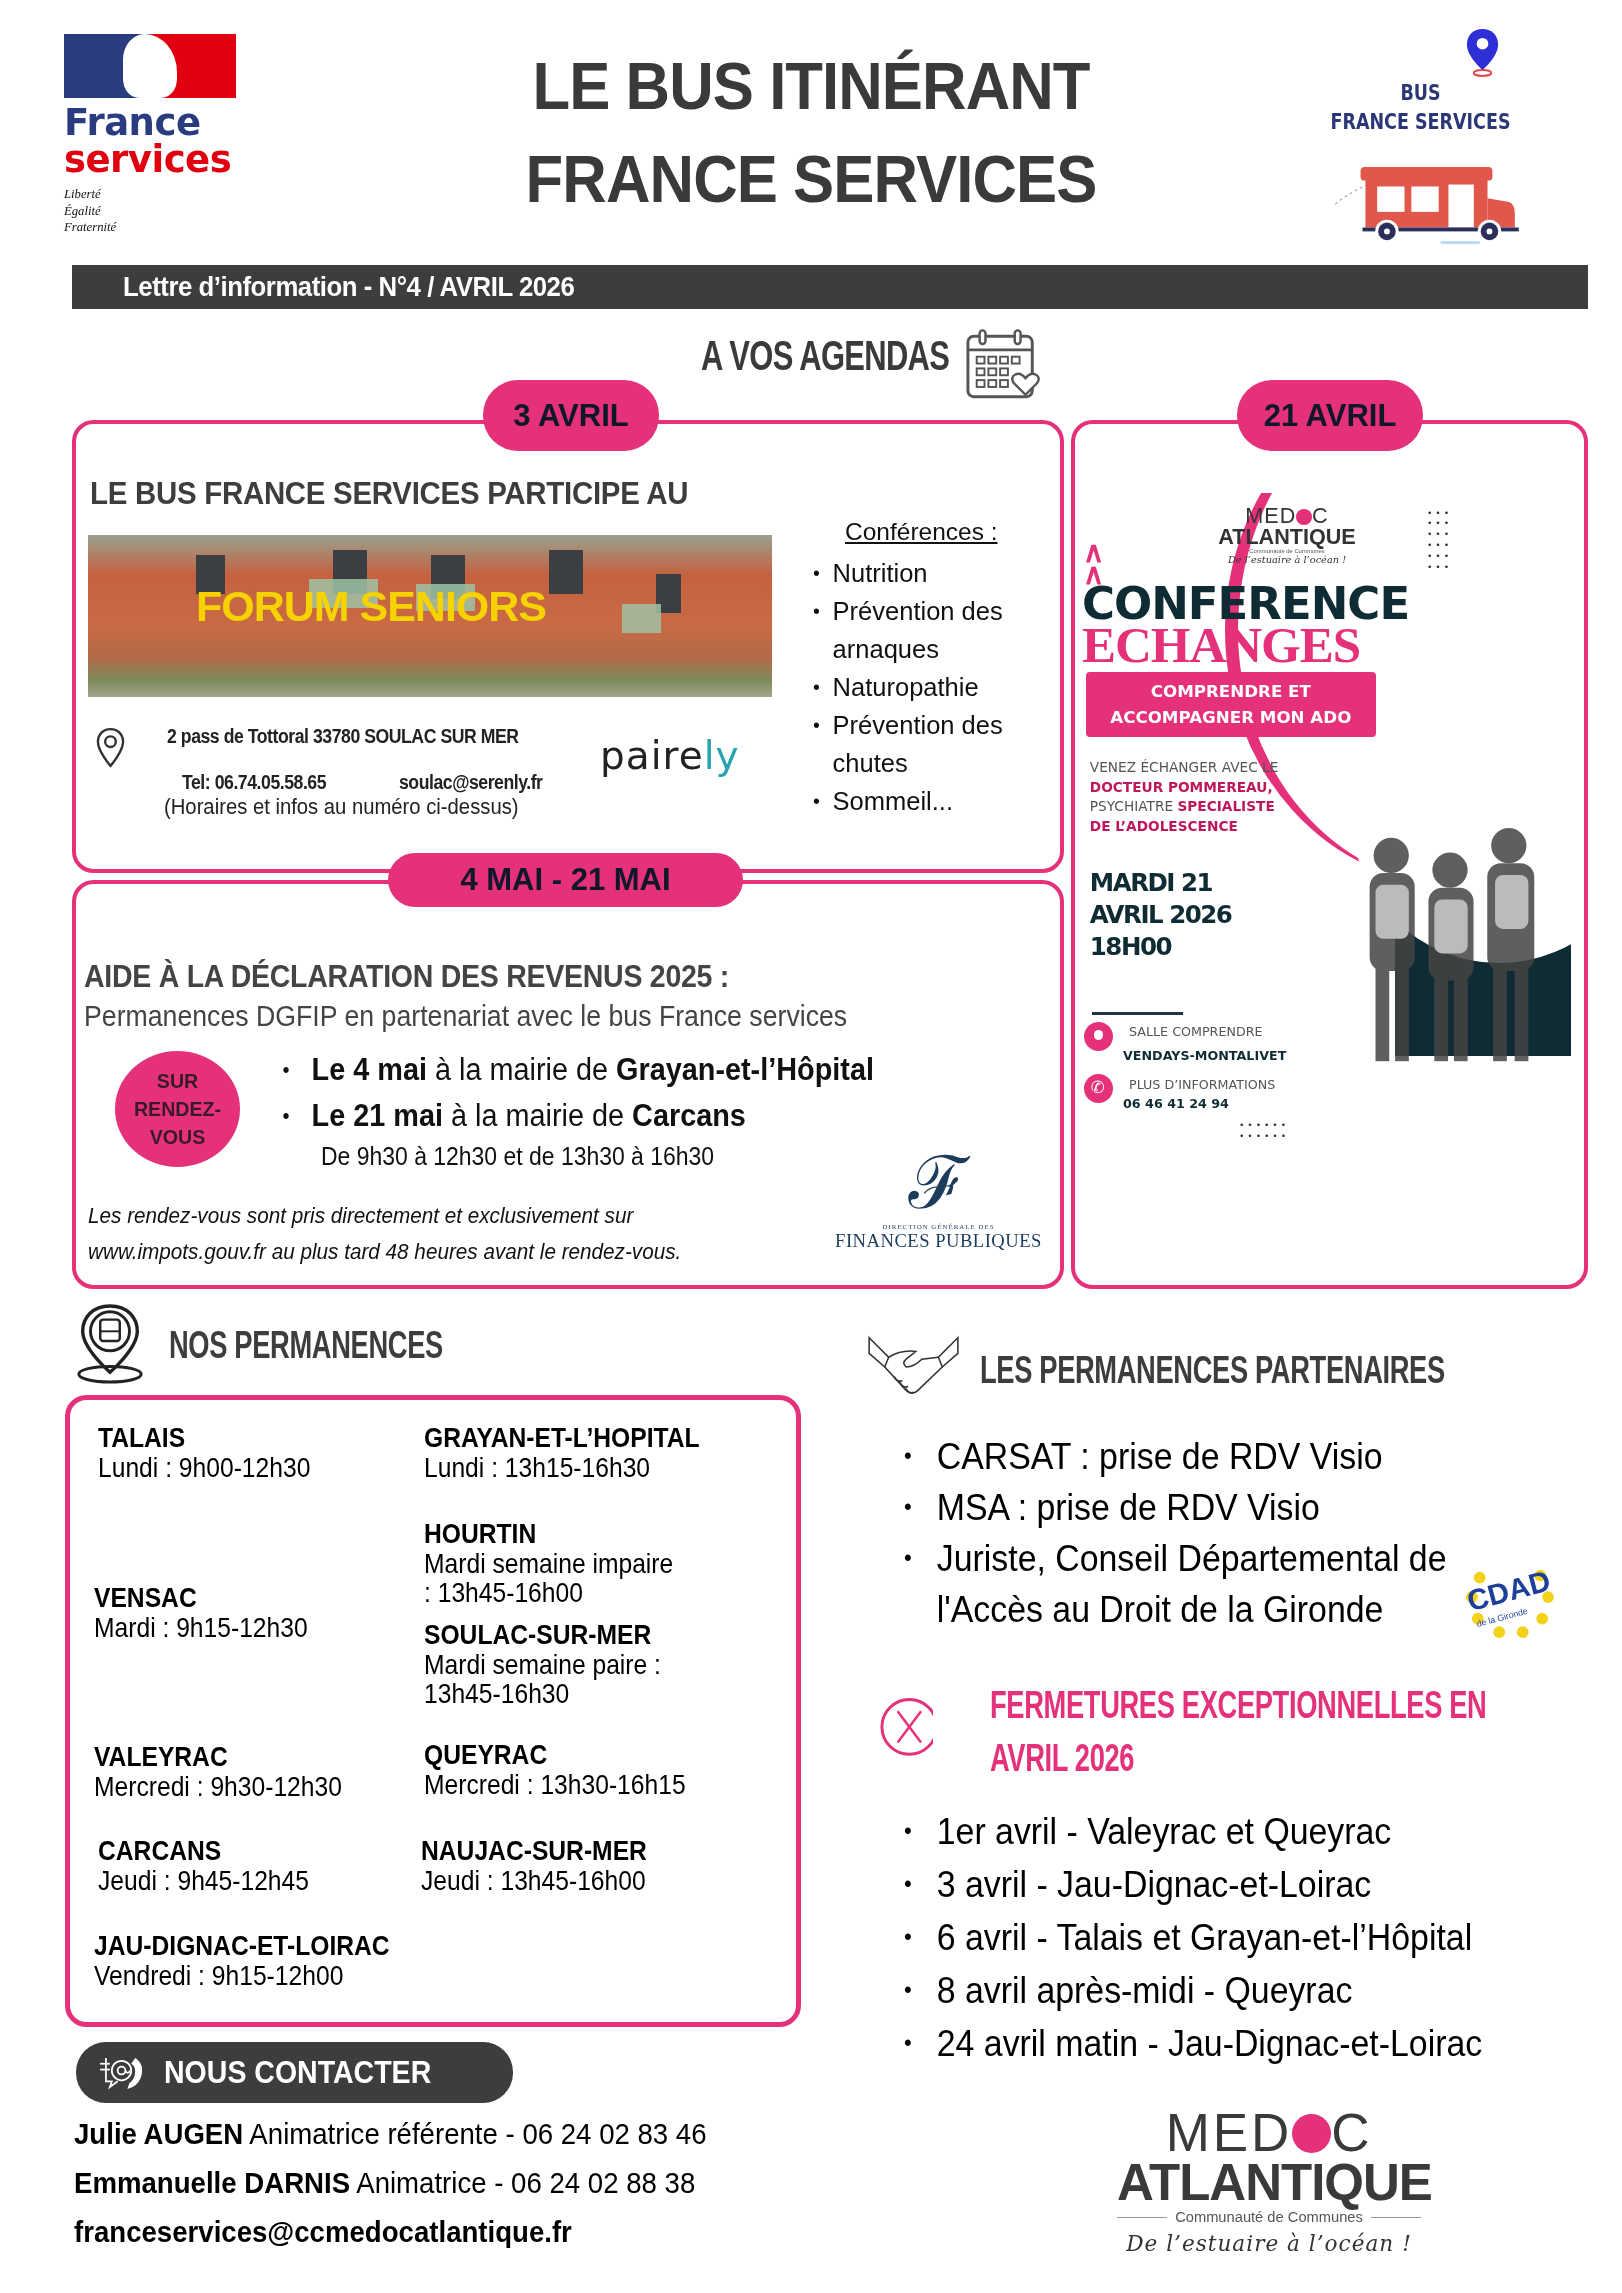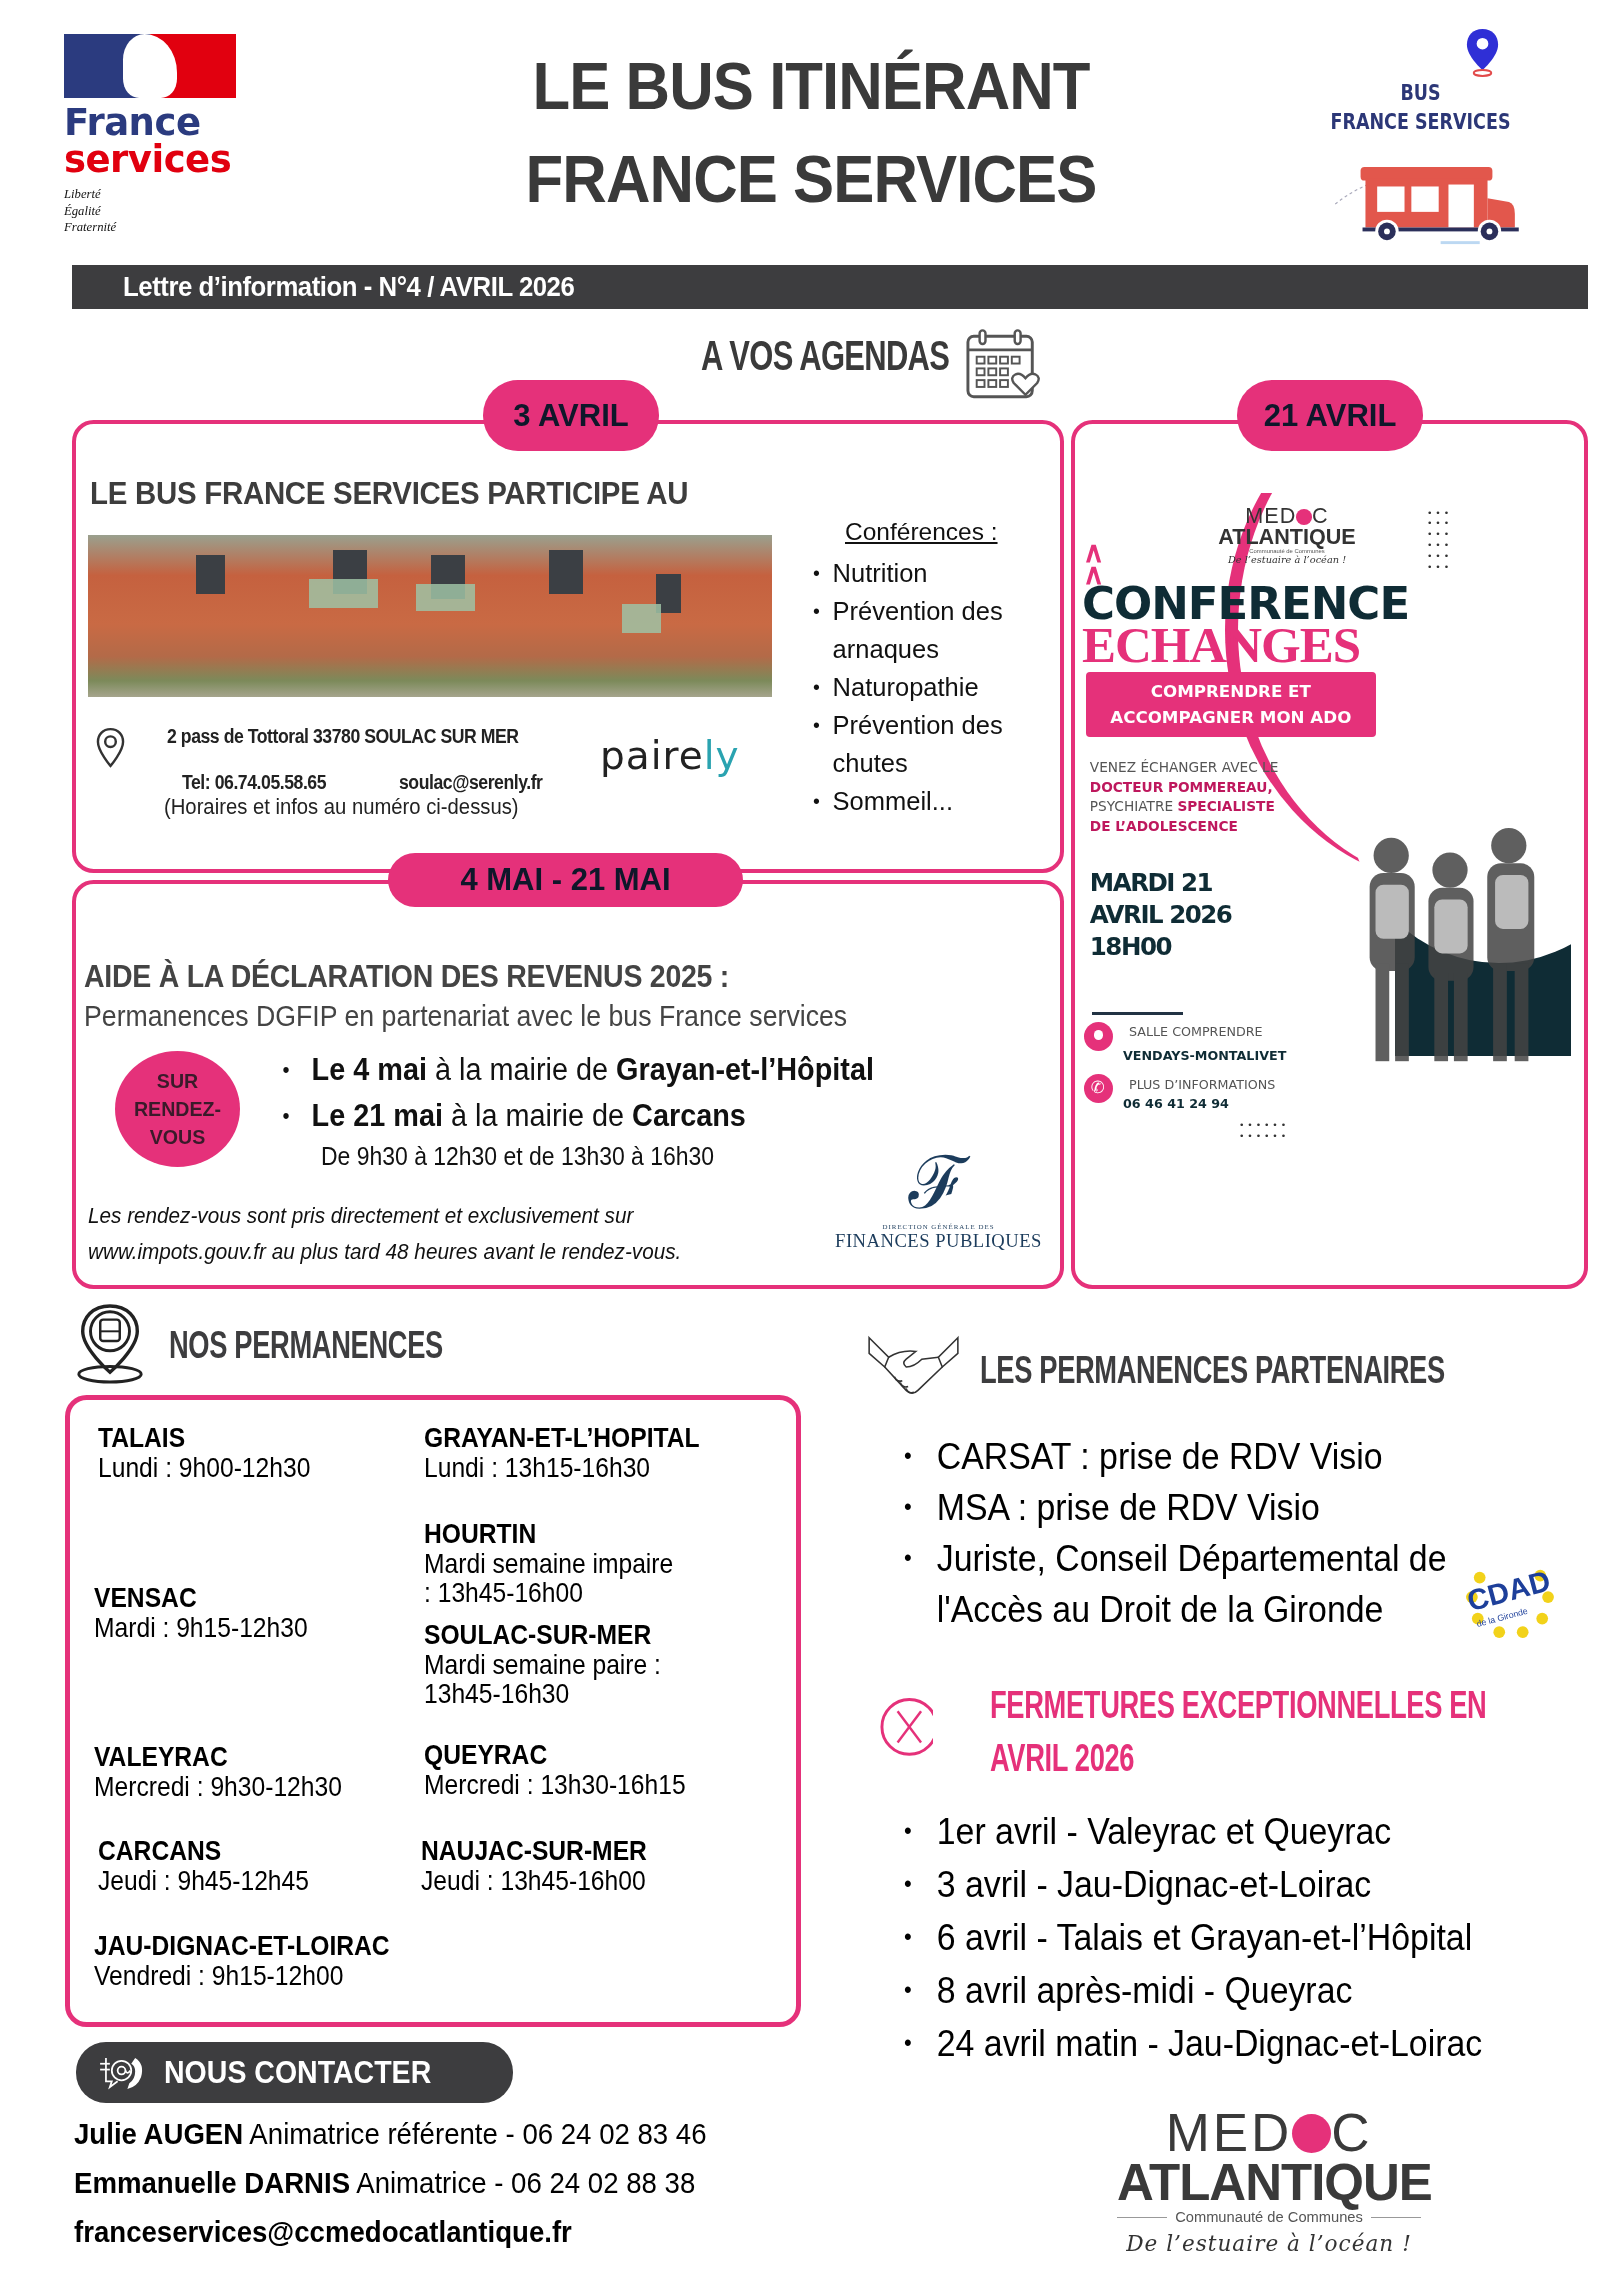--- a/index.html
+++ b/index.html
@@ -227,20 +227,21 @@
 <div class="abs b1-head">LE BUS FRANCE SERVICES PARTICIPE AU</div>
 <div class="abs forum-img">
   <div class="win" style="left:108px;top:19.6px;width:29px;height:39px;"></div>
   <div class="win" style="left:245px;top:14.7px;width:34px;height:44px;"></div>
   <div class="win" style="left:343px;top:19.6px;width:34px;height:44px;"></div>
   <div class="win" style="left:461px;top:14.7px;width:34px;height:44px;"></div>
   <div class="win" style="left:568px;top:39px;width:24.5px;height:39px;"></div>
   <div class="bal" style="left:221px;top:44px;width:69px;height:29px;"></div>
   <div class="bal" style="left:328px;top:49px;width:59px;height:27.4px;"></div>
   <div class="bal" style="left:534px;top:69px;width:39px;height:29px;"></div>
+  <div class="forum-l1">FORUM SENIORS</div>
 </div>
 <svg class="abs pin-icon" viewBox="0 0 30 42">
   <path d="M15 2 C7 2 2 8 2 15 C2 25 15 40 15 40 C15 40 28 25 28 15 C28 8 23 2 15 2 Z" fill="none" stroke="#333" stroke-width="2.5"></path>
   <circle cx="15" cy="15" r="5.5" fill="none" stroke="#333" stroke-width="2.5"></circle>
 </svg>
 <div class="abs b1-addr">2 pass de Tottoral 33780  SOULAC SUR MER</div>
 <div class="abs b1-tel">Tel: 06.74.05.58.65</div>
 <div class="abs b1-mail">soulac@serenly.fr</div>
 <div class="abs b1-hours">(Horaires et infos au numéro ci-dessus)</div>
 <div class="abs serenly"><span>paire</span><span class="y">ly</span></div>

